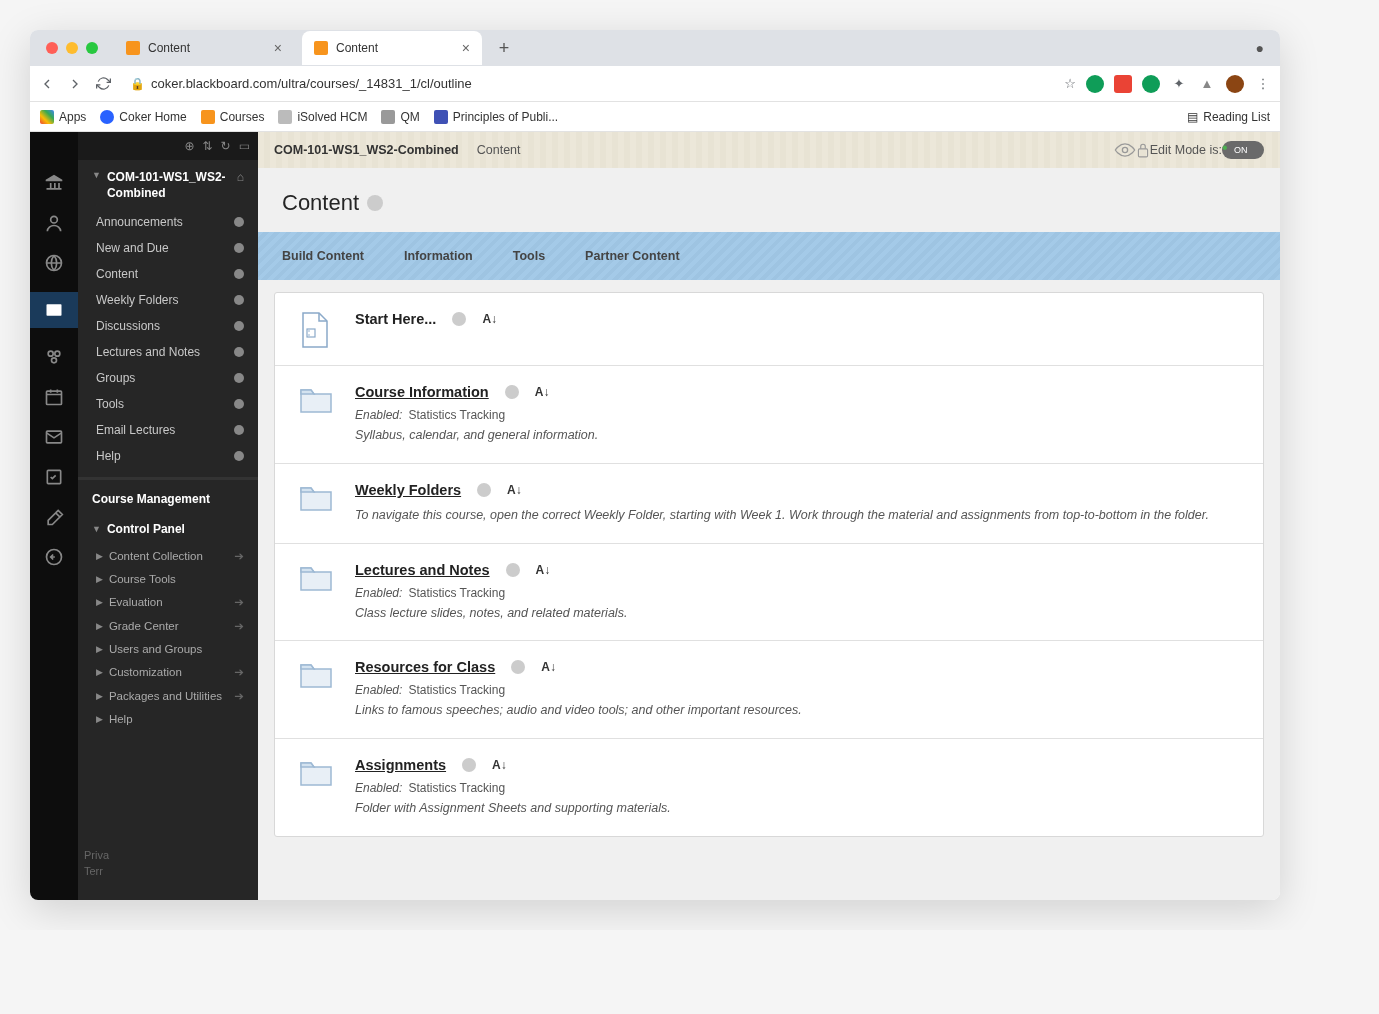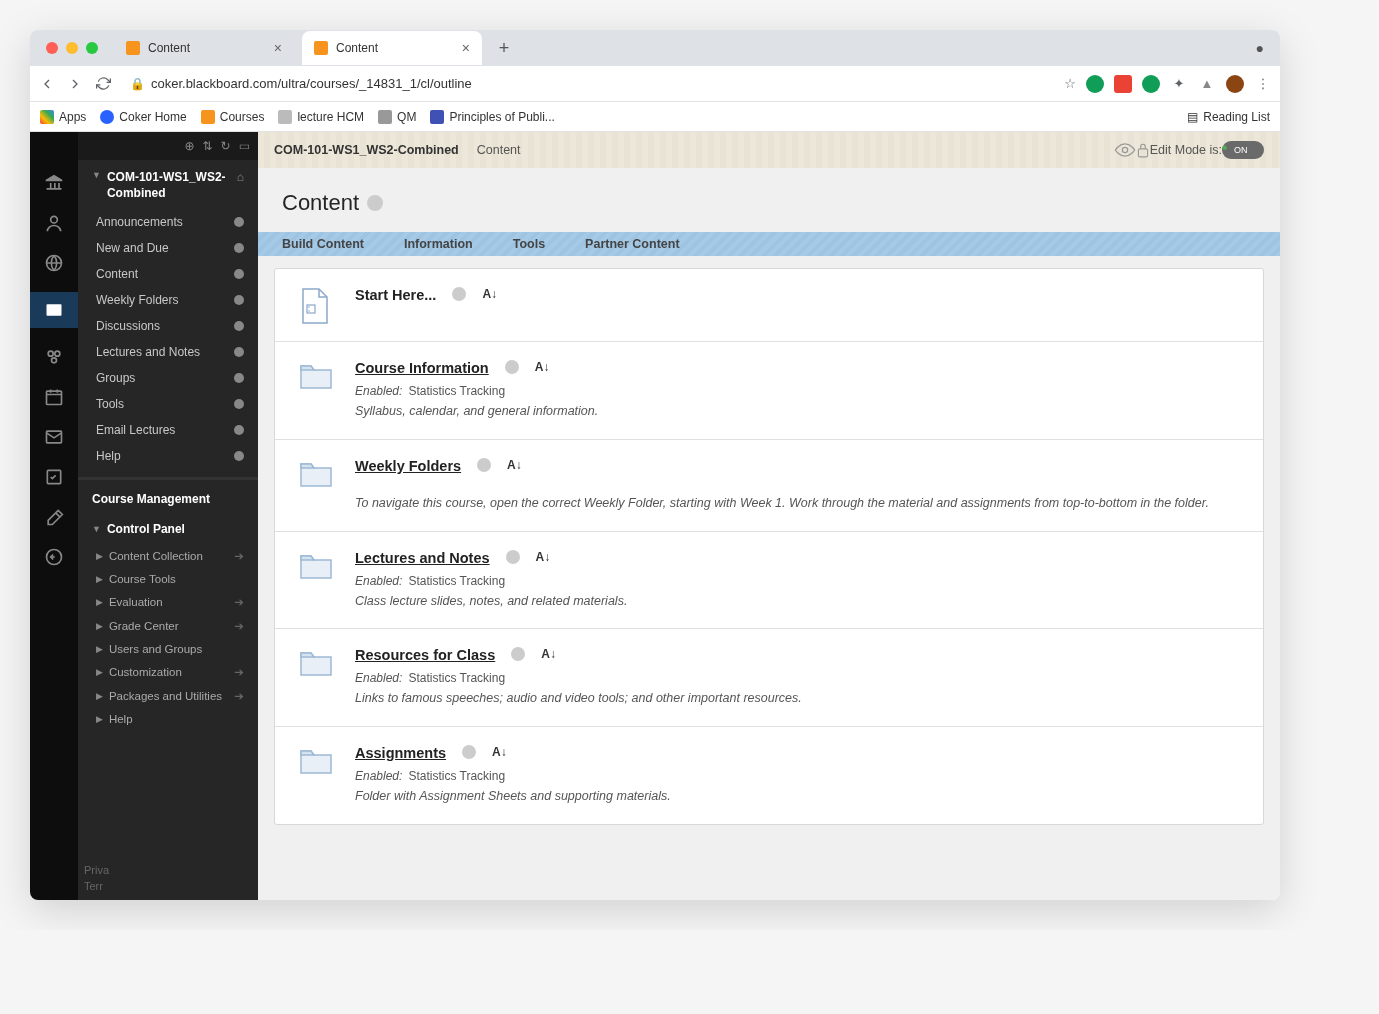--- a/index.html
+++ b/index.html
@@ -55,37 +55,37 @@
 .crumb2 { color: #555; }
 .edit-mode { margin-left: auto; display: flex; align-items: center; gap: 0; color: #555; }
 .eye-ic, .lock-ic { color: #999; }
 .toggle { background: #6a6a6a; width: 42px; height: 18px; border-radius: 9px; position: relative; cursor: pointer; color: #fff; font-size: 9px; display: flex; align-items: center; padding-left: 4px; }
 .toggle::before { content: "•"; color: #4caf50; font-size: 16px; position: absolute; left: 0px; top: -2px; }
 .toggle-txt { margin-left: 8px; }
 
 .page-title { padding: 22px 24px 16px 24px; font-size: 22px; color: #252525; display: flex; align-items: center; gap: 8px; }
 .title-ico { width: 16px; height: 16px; border-radius: 50%; background: #ccc; }
 
-.action-bar { background: #a8c8e4; background: repeating-linear-gradient(135deg, #a4cae8 0 4px, #9ec4e2 4px 8px); height: 24px; display: flex; align-items: center; padding: 0 24px; gap: 40px; font-size: 12.5px; font-weight: 600; color: #444; }
+.action-bar { background: #a8c8e4; background: repeating-linear-gradient(135deg, #a4cae8 0 4px, #9ec4e2 4px 8px); height: 48px; display: flex; align-items: center; padding: 0 24px; gap: 40px; font-size: 12.5px; font-weight: 600; color: #444; }
 .action-bar span { cursor: pointer; }
 
 .content-list { background: #fff; margin: 12px 16px 16px 16px; border: 1px solid #d8d8d8; border-radius: 3px; }
 .row { display: flex; padding: 18px 24px; border-bottom: 1px solid #e0e0e0; gap: 24px; }
 .row:last-child { border-bottom: none; }
 .row-ico { width: 32px; height: 36px; flex-shrink: 0; }
 .row-body { flex: 1; }
-.row-title { font-size: 14.5px; font-weight: bold; color: #222; display: flex; align-items: flex-start; gap: 16px; }
+.row-title { font-size: 14.5px; font-weight: bold; color: #222; display: flex; align-items: center; gap: 16px; }
 .row-title a { color: #222; text-decoration: underline; cursor: pointer; }
 .row-title .no-link { text-decoration: none; }
 .chev { width: 14px; height: 14px; border-radius: 50%; background: #ccc; display: inline-block; }
 .adapt { font-size: 12px; font-weight: bold; color: #333; }
 .enabled { font-size: 12px; color: #555; margin-top: 8px; }
 .enabled .lbl { margin-right: 6px; font-style: italic; }
 .desc { font-size: 12.5px; color: #555; margin-top: 4px; line-height: 1.5; font-style: italic; }
-.footer-links { position: absolute; bottom: 2px; left: 0; color: #666; font-size: 11px; padding: 4px 6px; line-height: 1.4; }
+.footer-links { position: absolute; bottom: 17px; left: 0; color: #666; font-size: 11px; padding: 4px 6px; line-height: 1.4; }
 
 svg { display: block; }
 </style>
 </head>
 <body>
 
 <div class="window">
 
   <div class="tab-strip">
     <div class="traffic">
@@ -148,21 +148,21 @@
     <span class="bm">
         <span class="bm-ico" style="background:#2962ff;border-radius:50%"></span>
         <span>Coker Home</span>
       </span>
     <span class="bm">
         <span class="bm-ico" style="background:#f7941d"></span>
         <span>Courses</span>
       </span>
     <span class="bm">
         <span class="bm-ico" style="background:#bbb"></span>
-        <span>lecture HCM</span>
+        <span>iSolved HCM</span>
       </span>
     <span class="bm">
         <span class="bm-ico" style="background:#999"></span>
         <span>QM</span>
       </span>
     <span class="bm">
         <span class="bm-ico" style="background:#3f51b5"></span>
         <span>Principles of Publi...</span>
       </span>
     <span class="bm bm-right">
@@ -417,21 +417,21 @@
                 <path d="M2 6h10l3 4h17v18H2z" fill="#e8eff6" stroke="#9db9d4" stroke-width="1.5"></path>
                 <path d="M2 6h10l3 4H2z" fill="#d4e3f0" stroke="#9db9d4" stroke-width="1.5"></path>
               </svg>
             </div>
             <div class="row-body">
               <div class="row-title">
                 <a>Weekly Folders</a>
                 <span class="chev"></span>
                 <span class="adapt">A↓</span>
               </div>
-              <div class="desc" style="margin-top:20px">To navigate this course, open the correct Weekly Folder, starting with Week 1. Work through the material and assignments from top-to-bottom in the folder.</div>
+              <div class="desc" style="margin-top:8px">To navigate this course, open the correct Weekly Folder, starting with Week 1. Work through the material and assignments from top-to-bottom in the folder.</div>
             </div>
           </div>
           <div class="row">
             <div class="row-ico">
               <svg width="34" height="30" viewBox="0 0 34 30">
                 <path d="M2 6h10l3 4h17v18H2z" fill="#e8eff6" stroke="#9db9d4" stroke-width="1.5"></path>
                 <path d="M2 6h10l3 4H2z" fill="#d4e3f0" stroke="#9db9d4" stroke-width="1.5"></path>
               </svg>
             </div>
             <div class="row-body">

